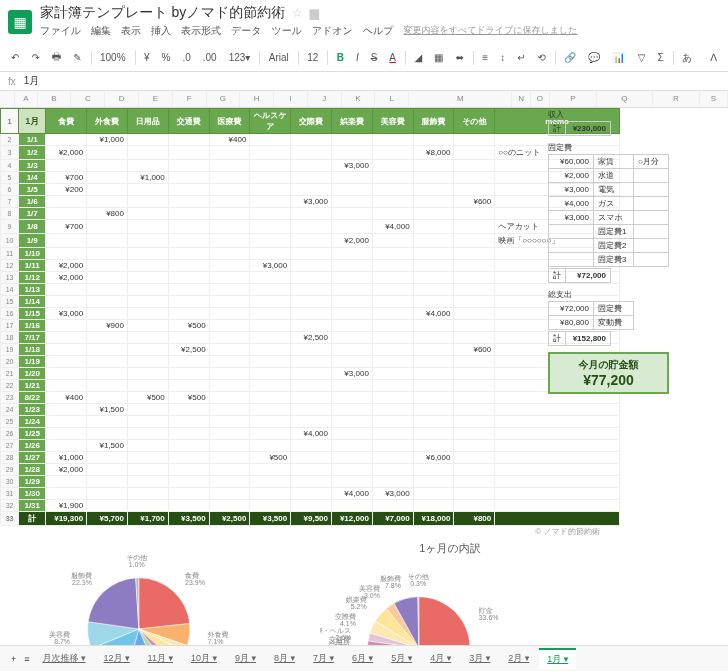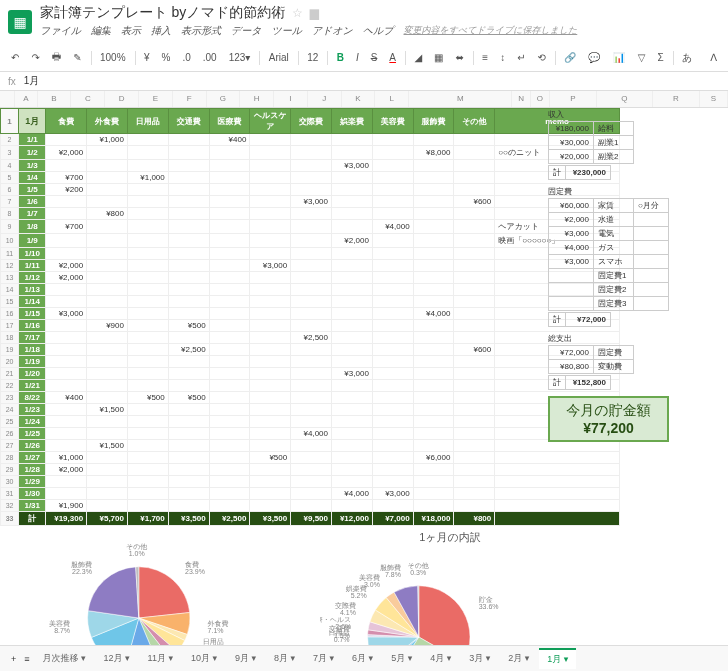--- a/index.html
+++ b/index.html
@@ -3,21 +3,21 @@
 <meta charset="utf-8">
 <style>
 * { margin: 0; padding: 0; box-sizing: border-box; }
 body { font-family: Arial, sans-serif; font-size: 10px; background: #fff; color: #333; width: 728px; height: 671px; overflow: hidden; }
 .header { padding: 4px 8px; display: flex; align-items: center; gap: 8px; }
 .logo { width: 24px; height: 24px; background: #0f9d58; border-radius: 3px; display: flex; align-items: center; justify-content: center; color: #fff; font-size: 14px; }
 .title-area { flex: 1; }
 .doc-title { font-size: 14px; color: #333; }
 .star { color: #ccc; font-size: 12px; margin-left: 4px; }
 .folder { color: #ccc; font-size: 12px; margin-left: 4px; }
-.menu-bar { display: flex; gap: 10px; font-size: 10px; color: #555; padding: 2px 0; font-style: italic; }
+.menu-bar { display: flex; gap: 10px; font-size: 10px; color: #555; padding: 2px 0; }
 .save-msg { color: #999; text-decoration: underline; font-size: 9px; }
 .toolbar { display: flex; align-items: center; gap: 6px; padding: 3px 8px; border-bottom: 1px solid #ddd; font-size: 10px; color: #555; }
 .toolbar .sep { width: 1px; height: 14px; background: #ddd; }
 .toolbar-btn { padding: 2px 3px; cursor: pointer; }
 .formula-bar { display: flex; align-items: center; border-bottom: 1px solid #ddd; padding: 2px 8px; font-size: 10px; }
 .fx-label { color: #999; margin-right: 8px; }
 .sheet-area { display: flex; height: 560px; overflow: hidden; }
 .col-headers { display: flex; background: #f8f8f8; border-bottom: 1px solid #ddd; }
 .col-h { height: 16px; line-height: 16px; text-align: center; font-size: 8px; color: #888; border-right: 1px solid #eee; }
 .grid-wrap { flex: 1; overflow: auto; position: relative; }
@@ -30,28 +30,28 @@
 .main-table tr.total-row td { background: #274e13; color: #fff; font-weight: bold; }
 .main-table td.memo { text-align: left; }
 .side-tables { position: absolute; left: 548px; top: 18px; font-size: 8px; }
 .side-box { margin-bottom: 6px; }
 .side-title { font-size: 8px; color: #333; margin-bottom: 1px; }
 .side-table { border-collapse: collapse; }
 .side-table td { border: 1px solid #ccc; padding: 1px 4px; height: 11px; }
 .side-table td.num { text-align: right; }
 .side-total { border: 2px solid #333; font-weight: bold; }
 .savings-box { border: 2px solid #6aa84f; background: #d9ead3; padding: 4px 8px; text-align: center; }
-.savings-label { font-size: 14px; color: #274e13; font-weight: normal; }
+.savings-label { font-size: 10px; color: #274e13; font-weight: bold; }
 .savings-amount { font-size: 14px; color: #274e13; font-weight: bold; }
 .charts-row { display: flex; gap: 20px; padding: 4px 40px; }
 .chart-box { flex: 1; text-align: center; }
 .chart-title { font-size: 11px; color: #555; margin-bottom: 4px; }
 .credit { text-align: right; font-size: 8px; color: #999; padding-right: 20px; }
 .bottom-tabs { display: flex; align-items: center; border-top: 1px solid #ddd; padding: 2px 8px; gap: 2px; font-size: 9px; background: #f8f8f8; position: absolute; bottom: 0; width: 100%; }
-.tab { padding: 3px 8px; color: #666; cursor: pointer; }
+.tab { padding: 3px 8px; color: #666; cursor: pointer; text-decoration: underline; }
 .tab.active { color: #0f9d58; background: #fff; border-top: 2px solid #0f9d58; }
 .col-A { width: 24px; }
 svg text { font-size: 7px; fill: #888; }
 </style>
 </head>
 <body>
 
 <div class="header">
   <div class="logo">▦</div>
   <div class="title-area">
@@ -672,20 +672,21 @@
                 <td>¥3,500</td>
                 <td>¥9,500</td>
                 <td>¥12,000</td>
                 <td>¥7,000</td>
                 <td>¥18,000</td>
                 <td>¥800</td>
                 <td></td>
               </tr>
             </tbody>
           </table>
+        <div class="credit">© ノマド的節約術</div>
         <div class="charts-row" id="charts-row">
             <div class="chart-box"><svg width="260" height="160">
                 <path d="M98.8,88 L98.8,36.8 A51.2,51.2 0 0 1 149.7062584566519,82.52342717161942 Z" fill="#ea6b66" stroke="#fff" stroke-width="0.5"></path>
                 <path d="M98.8,88 L149.7062584566519,82.52342717161942 A51.2,51.2 0 0 1 147.27651993291678,104.4762561036639 Z" fill="#f9b26b" stroke="#fff" stroke-width="0.5"></path>
                 <path d="M98.8,88 L147.27651993291678,104.4762561036639 A51.2,51.2 0 0 1 144.76313719983986,110.55726088754346 Z" fill="#fce8b2" stroke="#fff" stroke-width="0.5"></path>
                 <path d="M98.8,88 L144.76313719983986,110.55726088754346 A51.2,51.2 0 0 1 137.30711631148975,121.74376969713668 Z" fill="#ffe599" stroke="#fff" stroke-width="0.5"></path>
                 <path d="M98.8,88 L137.30711631148975,121.74376969713668 A51.2,51.2 0 0 1 130.247690889711,128.40399408109536 Z" fill="#d48ead" stroke="#fff" stroke-width="0.5"></path>
                 <path d="M98.8,88 L130.247690889711,128.40399408109536 A51.2,51.2 0 0 1 118.64657882361462,135.19696292133693 Z" fill="#b6d7a8" stroke="#fff" stroke-width="0.5"></path>
                 <path d="M98.8,88 L118.64657882361462,135.19696292133693 A51.2,51.2 0 0 1 85.17027807162026,137.3525144258633 Z" fill="#6aa9e8" stroke="#fff" stroke-width="0.5"></path>
                 <path d="M98.8,88 L85.17027807162026,137.3525144258633 A51.2,51.2 0 0 1 51.422721354795875,107.41219895258355 Z" fill="#6fc6e8" stroke="#fff" stroke-width="0.5"></path>
@@ -755,36 +756,20 @@
                 <text x="80.92437638955903" y="28.148656853150328" text-anchor="end">7.8%</text>
                 <text x="98.15427210908854" y="18.803012814928863" text-anchor="middle">その他</text>
                 <text x="98.15427210908854" y="25.803012814928863" text-anchor="middle">0.3%</text>
               </svg></div>
           </div>
       </div>
     </div>
     <div class="side-tables" id="side-tables">
         <div class="side-box">
           <div class="side-title">収入</div>
-          <table class="side-table">
-            <tbody>
-              <tr>
-                <td class="num" style="width:45px">¥180,000</td>
-                <td style="width:40px">給料</td>
-              </tr>
-              <tr>
-                <td class="num" style="width:45px">¥30,000</td>
-                <td style="width:40px">副業1</td>
-              </tr>
-              <tr>
-                <td class="num" style="width:45px">¥20,000</td>
-                <td style="width:40px">副業2</td>
-              </tr>
-            </tbody>
-          </table>
           <table class="side-table" style="margin-top:1px">
             <tbody>
               <tr>
                 <td style="width:12px">計</td>
                 <td class="num side-total" style="width:45px">¥230,000</td>
               </tr>
             </tbody>
           </table>
         </div>
         <div class="side-box">

